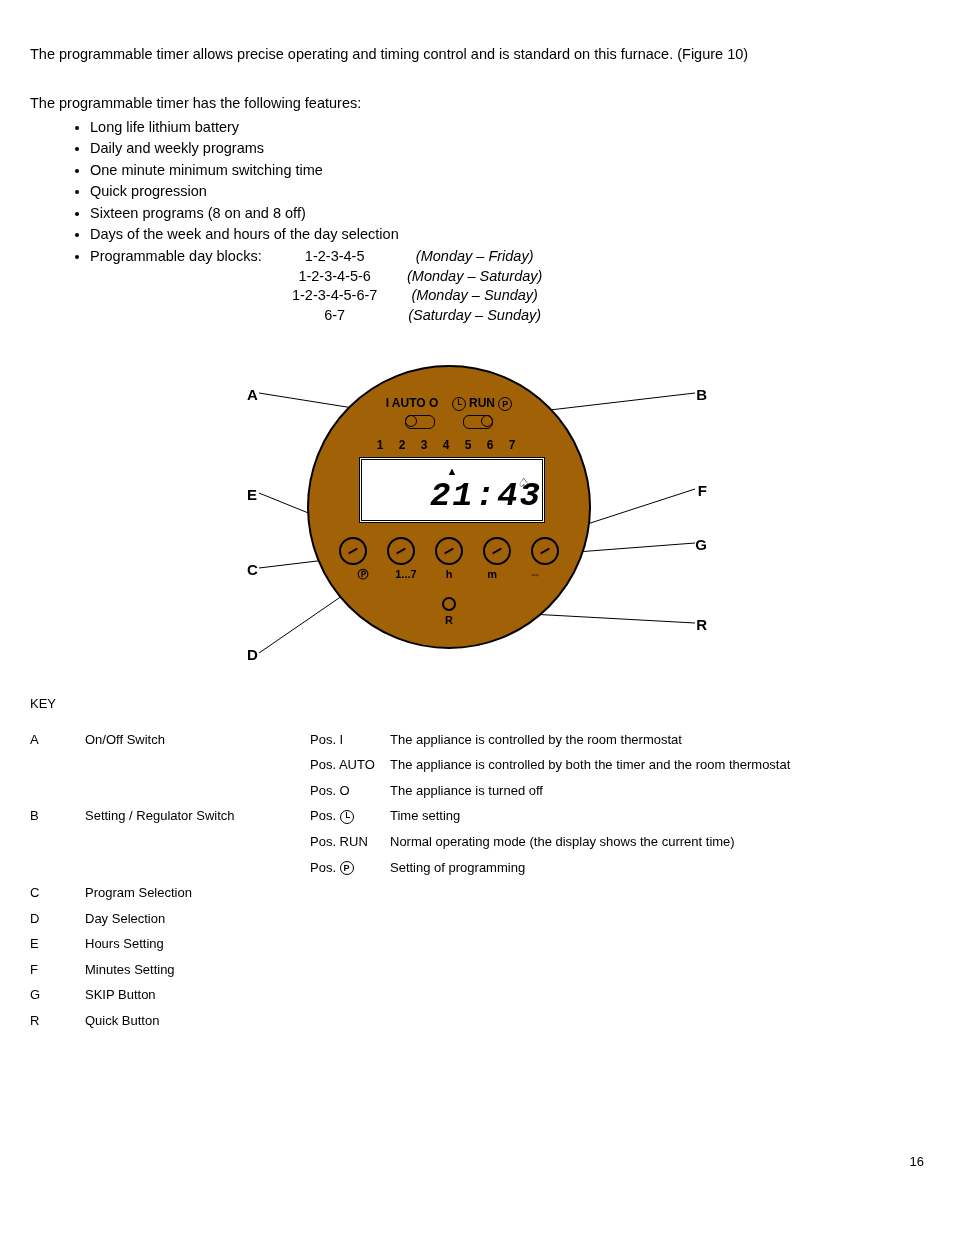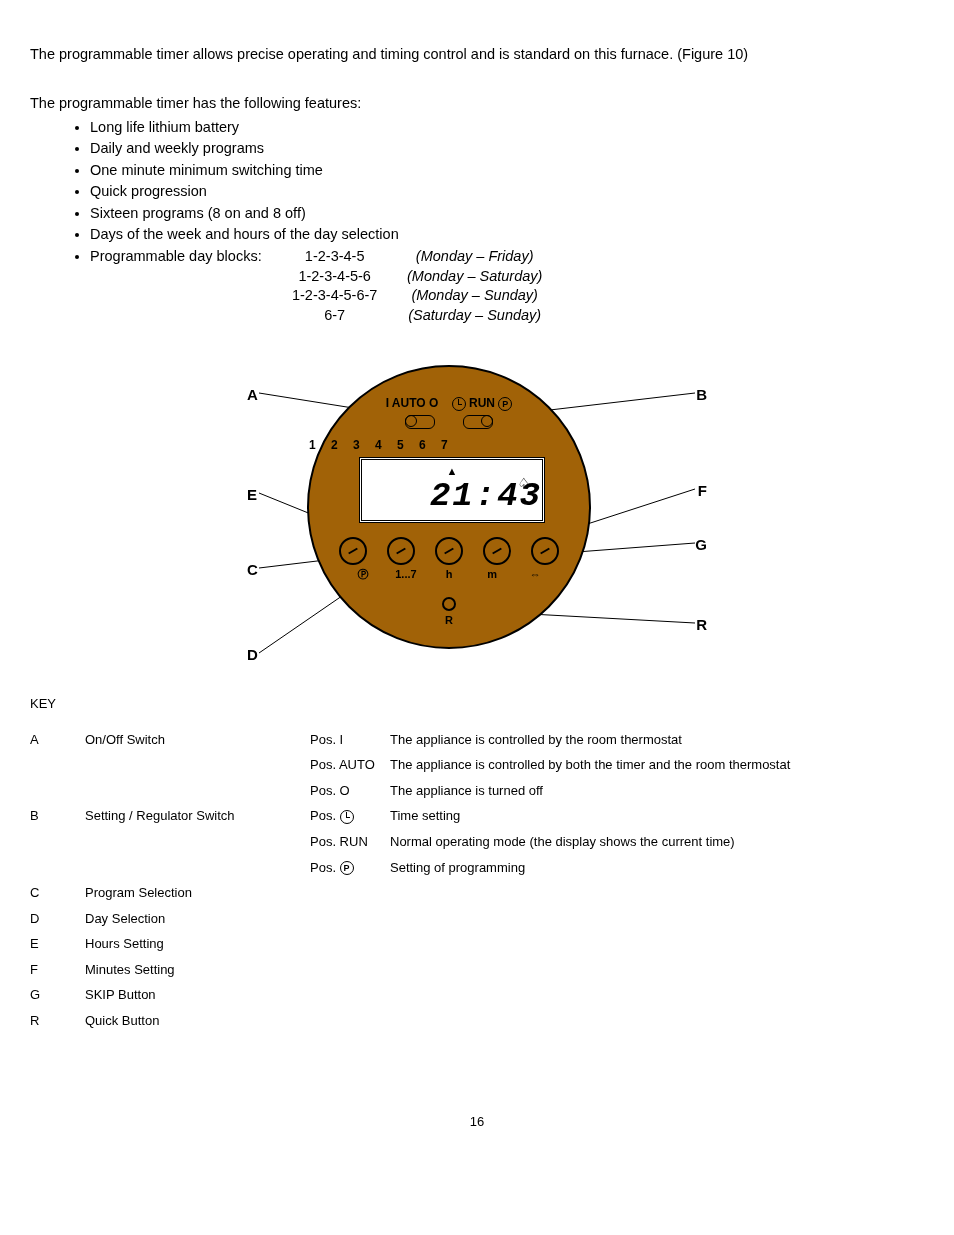--- a/index.html
+++ b/index.html
@@ -64,21 +64,21 @@
   .top-row {
     position: absolute; top: 28px; left: 0; width: 100%;
     text-align: center; font-weight: bold; font-size: 12px;
   }
   .switch {
     display:inline-block; width:28px; height:12px; border:1.5px solid #000; border-radius:6px; position:relative; margin:0 4px; vertical-align:middle;
   }
   .switch .knob { position:absolute; width:10px; height:10px; border:1.5px solid #000; border-radius:50%; top:-1px; }
   .knob.left { left:-1px; } .knob.right { right:-1px; }
   .days-row {
-    position:absolute; top:70px; left:0; width:100%; text-align:left;
+    position:absolute; top:70px; left:0; width:100%; text-align:center;
     font-weight:bold; font-size:12px; letter-spacing:6px;
   }
   .lcd {
     position:absolute; top:90px; left:50px; width:180px; height:60px;
     border:3px double #000; background:#fff;
   }
   .lcd-arrow { position:absolute; top:4px; left:0; width:100%; text-align:center; font-size:11px; }
   .lcd-time {
     position:absolute; top:14px; left:0; width:100%; text-align:right;
     font-family: 'Courier New', monospace; font-size:34px; font-weight:bold; letter-spacing:2px; font-style:italic;
@@ -111,21 +111,21 @@
     display:inline-block; width:12px; height:12px; border:1.2px solid #000; border-radius:50%;
     font-size:9px; line-height:12px; text-align:center; vertical-align:middle; font-weight:bold;
   }
   .clock-icon {
     display:inline-block; width:12px; height:12px; border:1.2px solid #000; border-radius:50%;
     position:relative; vertical-align:middle;
   }
   .clock-icon::before { content:''; position:absolute; width:1px; height:5px; background:#000; left:5px; top:1px; }
   .clock-icon::after  { content:''; position:absolute; width:4px; height:1px; background:#000; left:5px; top:6px; }
 
-  .pagenum { text-align:center; font-size:13px; margin-top:80px; }
+  .pagenum { text-align:right; font-size:13px; margin-top:120px; }
 </style>
 </head>
 <body>
 
 <p class="intro">The programmable timer allows precise operating and timing control and is standard on this furnace.  (Figure 10)</p>
 
 <p class="features-lead">The programmable timer has the following features:</p>
 <ul class="features">
   <li>Long life lithium battery</li>
   <li>Daily and weekly programs</li>

